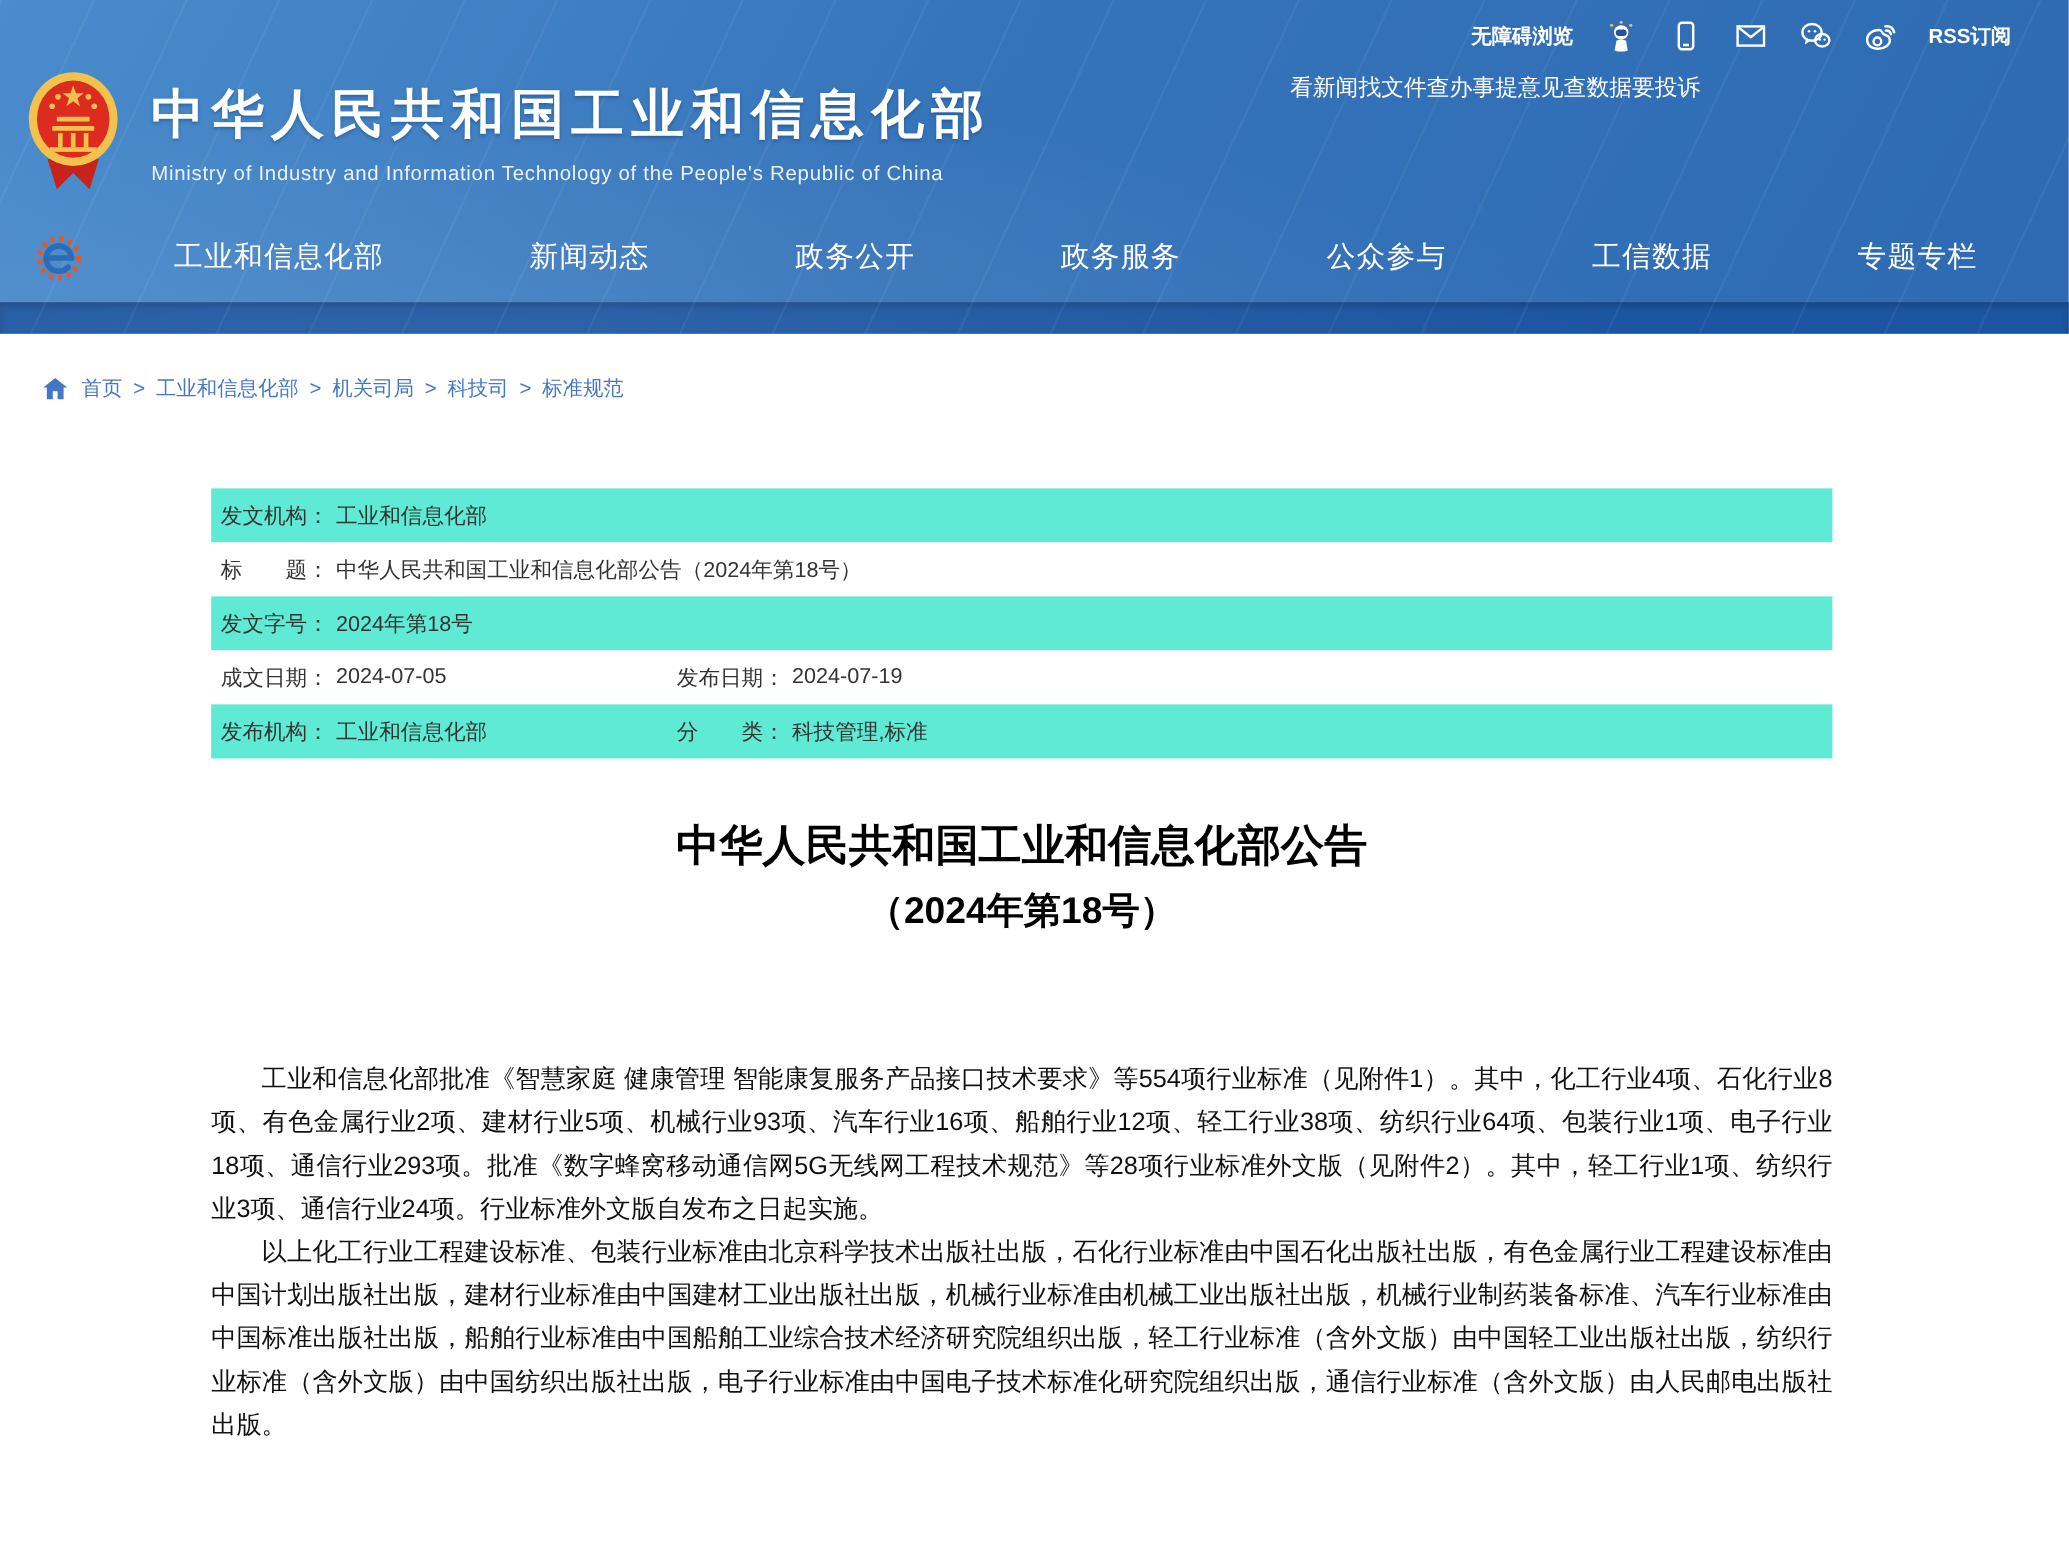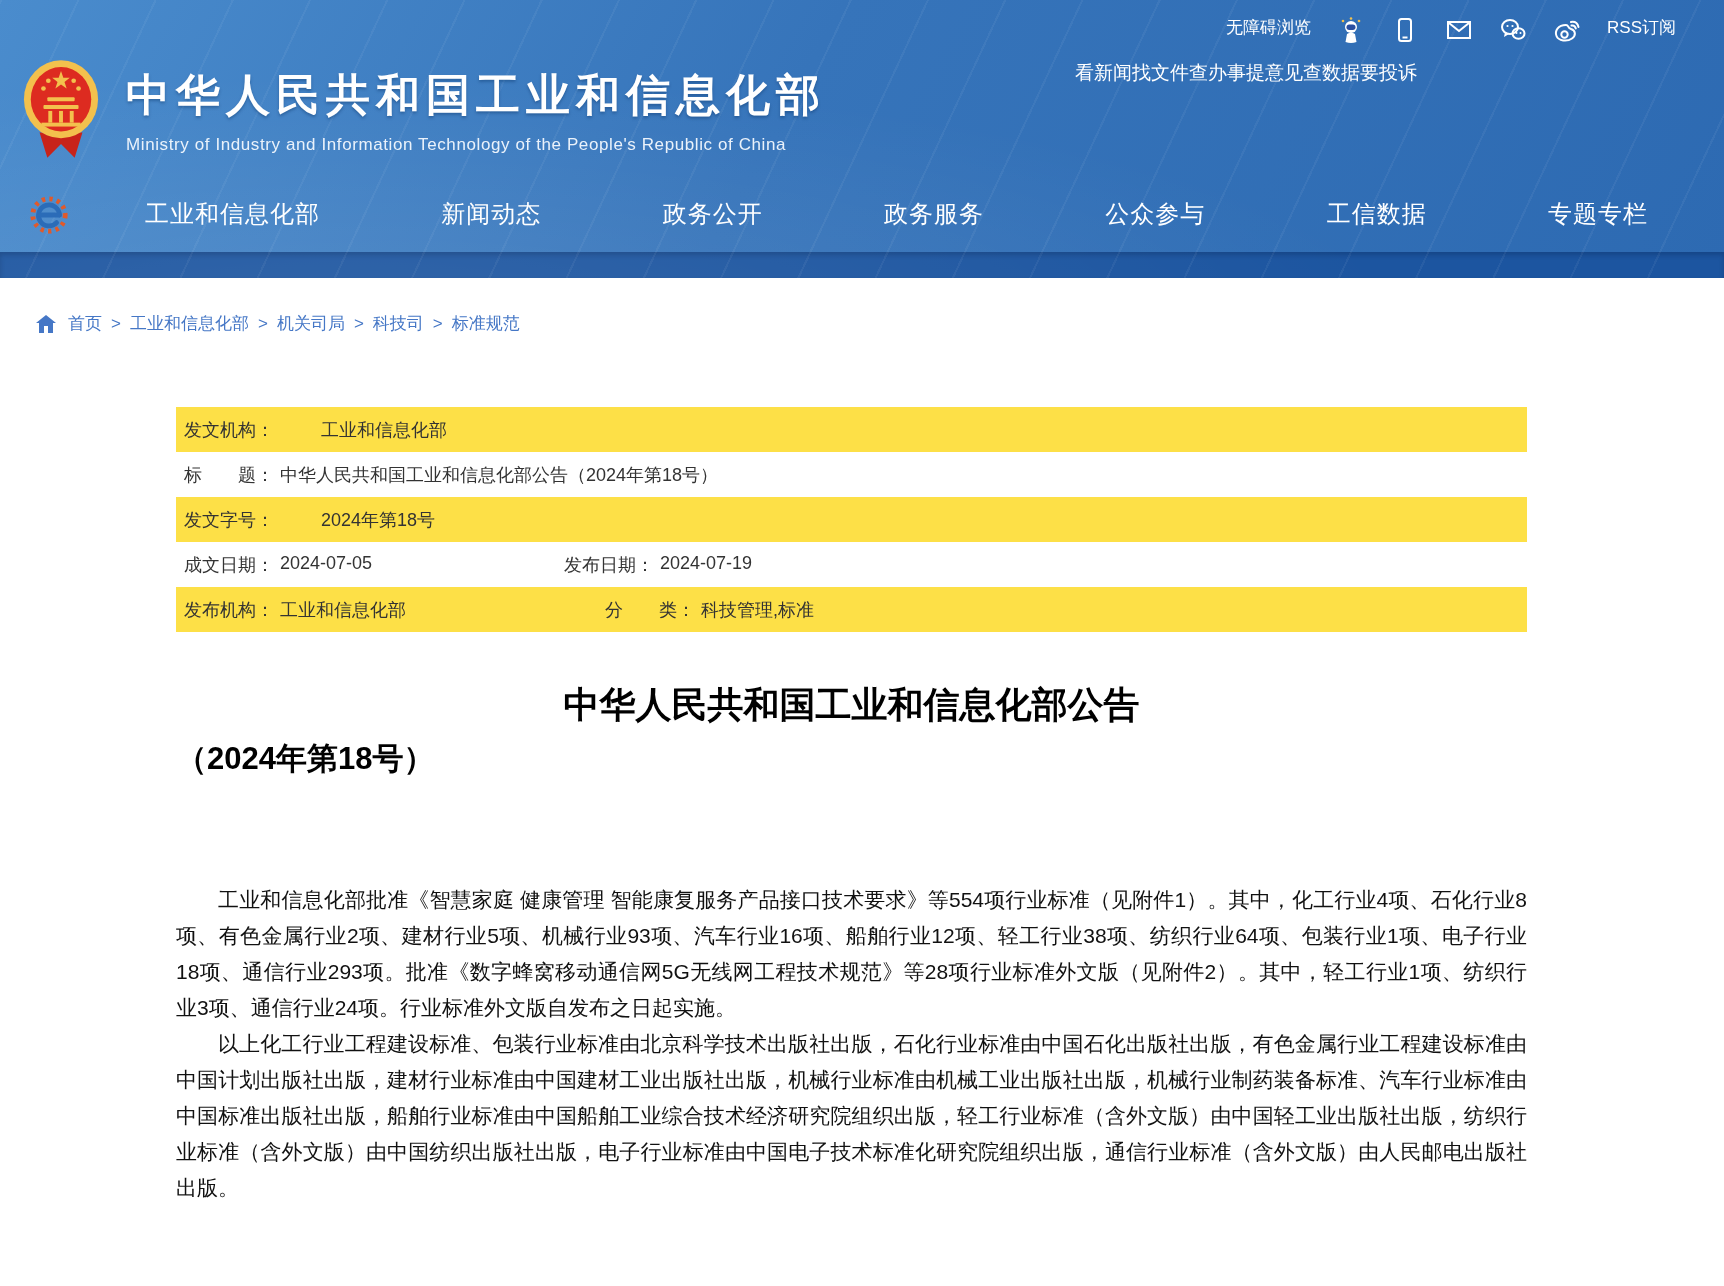--- a/index.html
+++ b/index.html
@@ -17,22 +17,22 @@
   .header-top { position:relative; height:176px; }
 
   .brand { position:absolute; left:22px; top:58px; display:flex; align-items:flex-start; cursor:pointer; }
   .emblem { width:78px; height:102px; flex:0 0 auto; }
   .brand-text { margin-left:26px; padding-top:8px; }
   .site-title { color:#fff; font-size:44px; font-weight:700; letter-spacing:6px;
     text-shadow:0 2px 3px rgba(0,40,90,.35); white-space:nowrap; }
   .site-subtitle { color:#eaf2fb; font-size:17px; letter-spacing:.6px; margin-top:10px; white-space:nowrap; }
 
   .header-right { position:absolute; top:0; right:48px; width:640px; }
-  .utility-row { display:flex; justify-content:flex-end; gap:26px;
-    margin-top:16px; color:#fff; font-size:17px; }
+  .utility-row { display:flex; justify-content:flex-end; align-items:center; gap:26px;
+    margin-top:16px; color:#fff; font-size:17px;font-weight:bold; }
   .utility-row .txt { cursor:pointer; white-space:nowrap; }
   .u-icon { width:28px; height:28px; display:block; cursor:pointer; }
 
   .search-row { display:flex; margin-top:16px; height:42px; width:601px; margin-left:auto; }
   .search-input { flex:1; border:none; outline:none; background:#fff; height:42px;
     padding:0 12px; font-size:18px; border-radius:3px 0 0 3px; }
   .search-button { width:150px; height:42px; border:none; background:#e7b160; color:#fff;
     font-size:20px; letter-spacing:3px; cursor:pointer; border-radius:0 3px 3px 0;
     font-family:inherit; }
   .quick-links { display:flex; justify-content:flex-start; width:504px; margin-left:auto;
@@ -49,30 +49,30 @@
   
   .breadcrumb-bar { display:flex; align-items:center; padding:34px 0 0 36px; font-size:17px; }
   .home-icon { width:20px; height:18px; margin-right:12px; display:block; }
   .breadcrumb-bar a { color:#4577c6; text-decoration:none; cursor:pointer; }
   .crumb-sep { color:#4577c6; margin:0 9px; }
 
   
   .content { width:1351px; margin-left:176px; }
   .meta-table { margin-top:72px; font-size:18px; color:#333; }
   .meta-row { display:flex; align-items:center; height:45px; padding-left:8px; background:#fff; }
-  .meta-row.alt { background:#fde047;gap:41px; }
+  .meta-row.alt { background:#5eead4; }
   .meta-col1 { width:380px; display:flex; }
   .meta-col2 { display:flex; }
   .meta-label { white-space:pre; }
   .meta-value { margin-left:6px; }
 
   
   .article-title { margin-top:50px; text-align:center; font-size:36px; font-weight:700;
     color:#000; line-height:46px; }
-  .article-title-2 { margin-top:8px; font-size:31px; font-weight:700;
+  .article-title-2 { margin-top:8px; text-align:center; font-size:31px; font-weight:700;
     color:#000; line-height:46px; }
   .article-body { margin-top:100px; }
   .article-body p { font-size:21px; line-height:36px; color:#111; text-align:justify;
     text-indent:2em; }
 </style>
 </head>
 <body>
 
 <header class="site-header">
   <div class="header-top">

